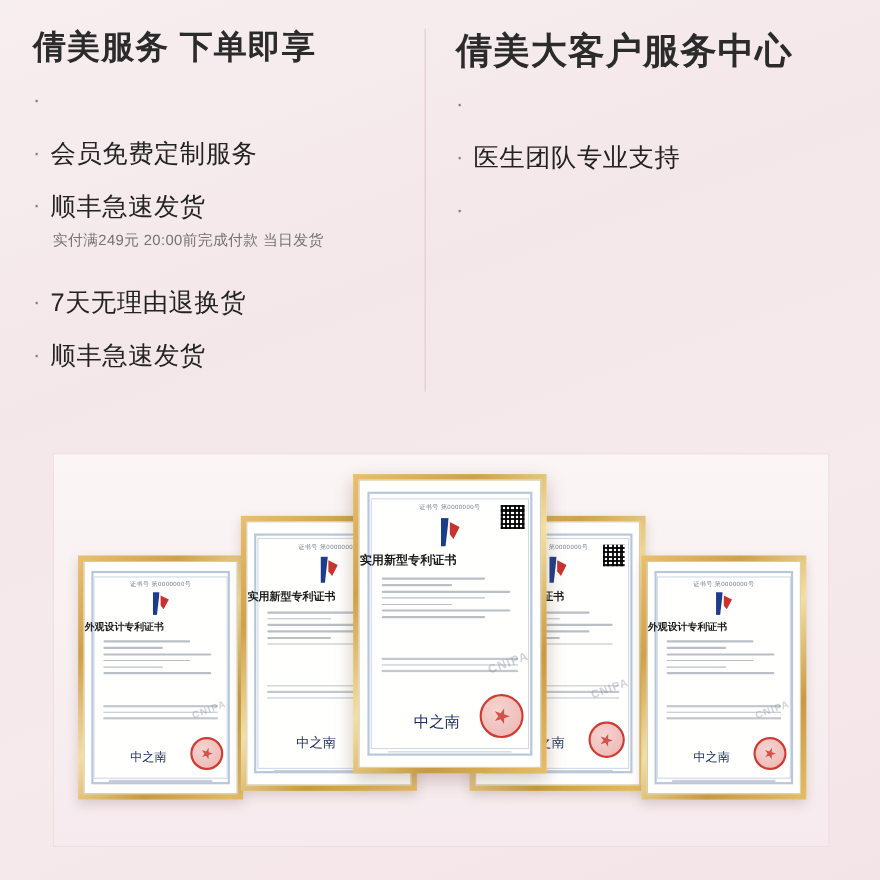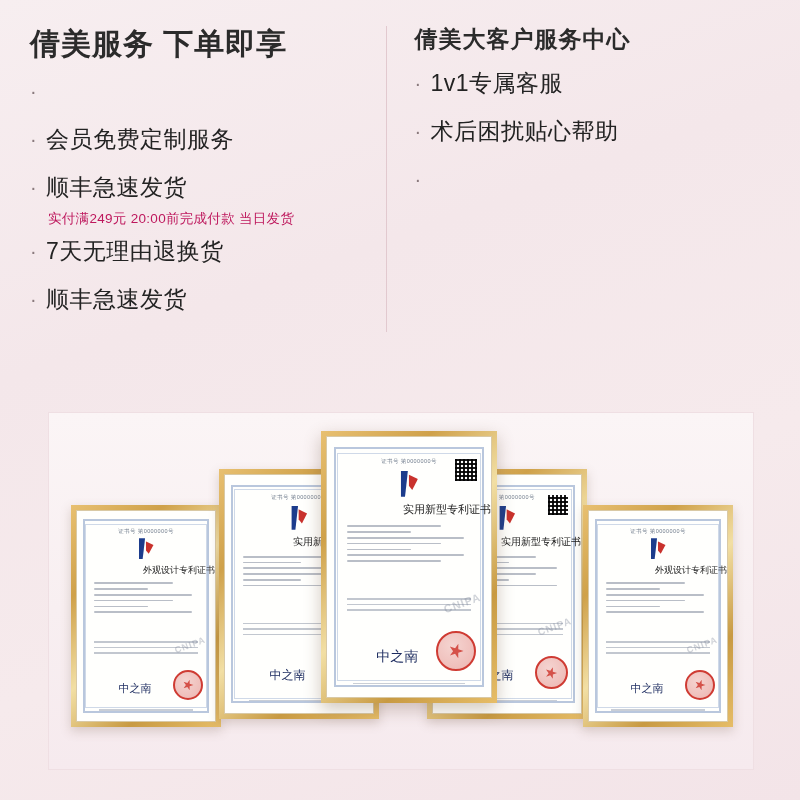--- a/index.html
+++ b/index.html
@@ -28,21 +28,21 @@
     border-left: 1px solid #e2c9cf;
   }
   .col-title {
     font-size: 30px;
     font-weight: bold;
     color: #2b2b2b;
     letter-spacing: 1px;
     line-height: 1.2;
     white-space: nowrap;
   }
-  .col.right .col-title { font-size: 23px; }
+  .col.right .col-title { font-size: 33px; }
 
   .items { margin-top: 14px; }
   .item {
     display: flex;
     align-items: flex-start;
     margin-bottom: 18px;
   }
   .bullet {
     width: 16px;
     flex: 0 0 16px;
@@ -52,22 +52,22 @@
     text-align: left;
   }
   .item-text {
     font-size: 23px;
     color: #232323;
     line-height: 30px;
     letter-spacing: 0.5px;
   }
   .sub-note {
     font-size: 13.5px;
-    color: #be185d;
-    margin: -10px 0 8px 18px;
+    color: #737373;
+    margin: -10px 0 32px 18px;
     letter-spacing: 0.3px;
   }
 
   
   .cert-panel {
     position: absolute;
     left: 48px;
     top: 412px;
     width: 706px;
     height: 358px;
@@ -133,22 +133,22 @@
   }
   .doc-logo .l2 {
     position: absolute; left: 48%; top: 14%; width: 36%; height: 60%;
     background: #c9322d;
     clip-path: polygon(0 0, 100% 30%, 40% 100%, 0 70%);
   }
   .doc-title {
     position: absolute;
     top: 25%;
     left: 0; right: 0;
-    text-align: right;
-    font-weight: normal;
+    text-align: left;
+    font-weight: bold;
     color: #1b1b1b;
     white-space: nowrap;
   }
   .doc-lines {
     position: absolute;
     left: 12%;
     right: 12%;
     top: 34%;
   }
   .doc-lines .ln {
@@ -265,26 +265,25 @@
 
     </div>
   </div>
 
   <div class="col right">
     <div class="col-title">倩美大客户服务中心</div>
     <div class="items">
 
       <div class="item">
         <span class="bullet">·</span>
-        <span class="item-text">1v1专属客服</span>
-      </div>
-
-      <div class="item">
-        <span class="bullet">·</span>
-        <span class="item-text">术后困扰贴心帮助</span>
+      </div>
+
+      <div class="item">
+        <span class="bullet">·</span>
+        <span class="item-text">医生团队专业支持</span>
       </div>
 
       <div class="item">
         <span class="bullet">·</span>
       </div>
 
     </div>
   </div>
 
 </div>

